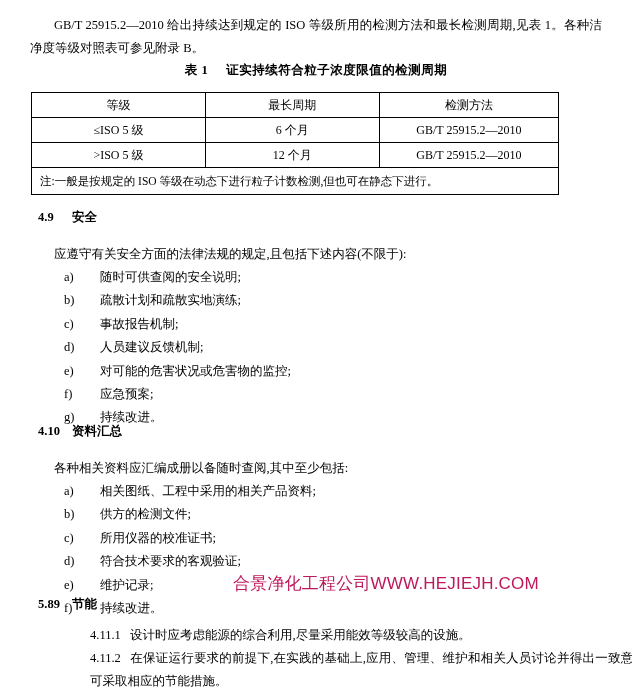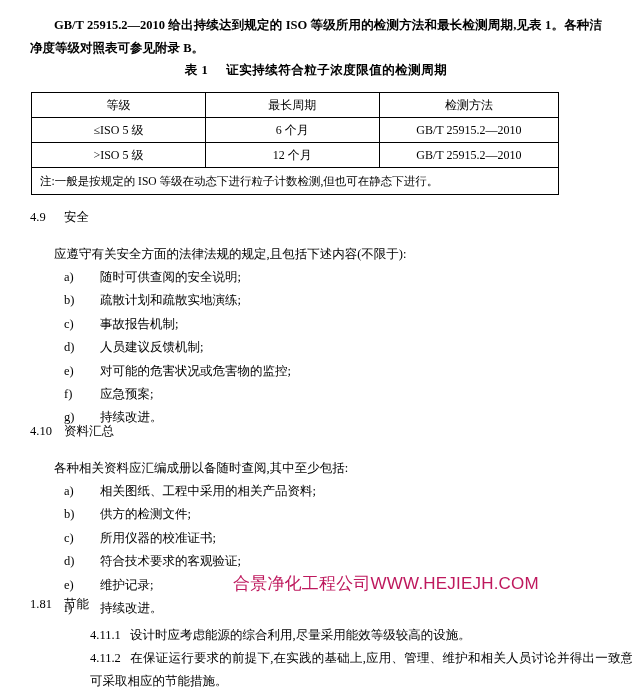--- a/index.html
+++ b/index.html
@@ -27,21 +27,20 @@
     left: 30px;
     top: 14px;
     width: 572px;
     font-size: 12.5px;
     line-height: 23px;
     text-align: justify;
   }
   .intro .indent {
     text-indent: 24px;
     display: block;
-    font-weight: bold;
   }
   .table-caption {
     position: absolute;
     left: 0;
     top: 62px;
     width: 632px;
     text-align: center;
     font-size: 12.5px;
     font-weight: bold;
     letter-spacing: 0.5px;
@@ -69,23 +68,23 @@
     padding-left: 8px;
     height: 26px;
     line-height: 26px;
     font-size: 11.5px;
   }
   table.std td.head {
     font-size: 12px;
   }
   .section-head {
     position: absolute;
-    left: 30px;
-    font-size: 12.5px;
-    font-weight: normal;
+    left: 38px;
+    font-size: 12.5px;
+    font-weight: bold;
   }
   .section-head .num {
     display: inline-block;
     min-width: 34px;
   }
   .para {
     position: absolute;
     left: 30px;
     font-size: 12.5px;
     line-height: 23px;
@@ -189,21 +188,21 @@
     <div class="row"><span class="marker">b)</span><span>供方的检测文件;</span></div>
     <div class="row"><span class="marker">c)</span><span>所用仪器的校准证书;</span></div>
     <div class="row"><span class="marker">d)</span><span>符合技术要求的客观验证;</span></div>
     <div class="row"><span class="marker">e)</span><span>维护记录;</span></div>
     <div class="row"><span class="marker">f)</span><span>持续改进。</span></div>
   </div>
 
   <div class="watermark">合景净化工程公司WWW.HEJIEJH.COM</div>
 
   <div class="section-head" style="top:596px">
-    <span class="num">1.81</span><span>节能</span>
+    <span class="num">5.89</span><span>节能</span>
   </div>
 
   <div class="body-para" style="top:624px">
     <span class="lead">4.11.1</span><span>设计时应考虑能源的综合利用,尽量采用能效等级较高的设施。</span>
   </div>
 
   <div class="body-para" style="top:647px">
     <span class="lead">4.11.2</span><span>在保证运行要求的前提下,在实践的基础上,应用、管理、维护和相关人员讨论并得出一致意见后,可采取相应的节能措施。</span>
   </div>
 

